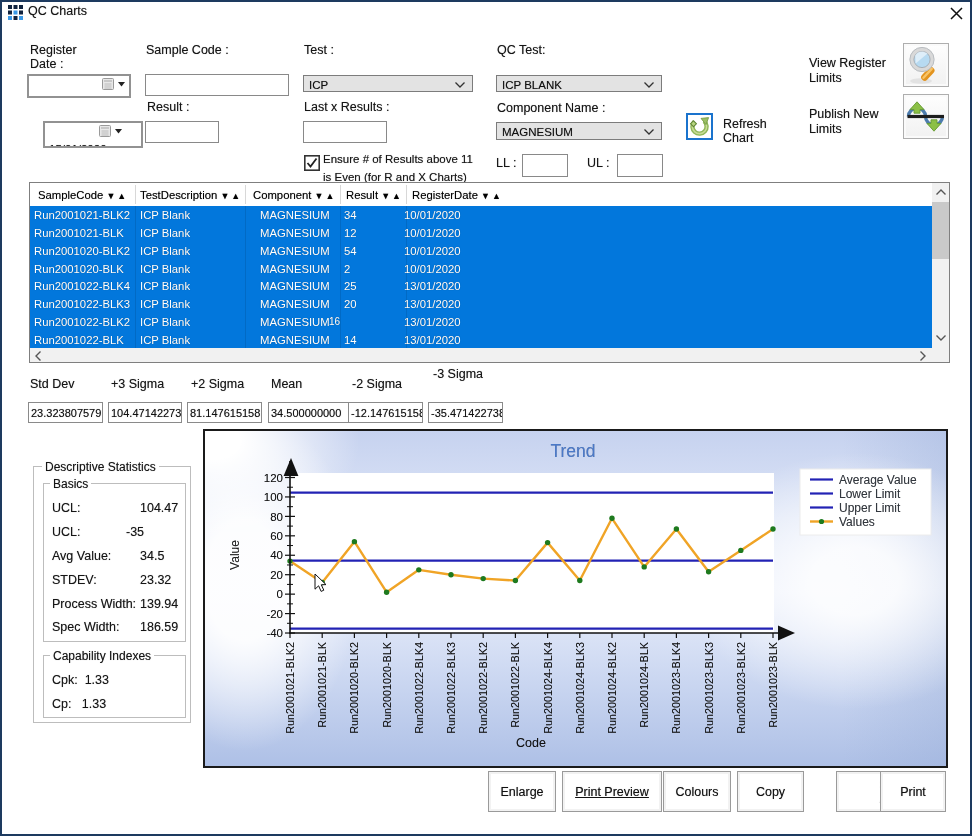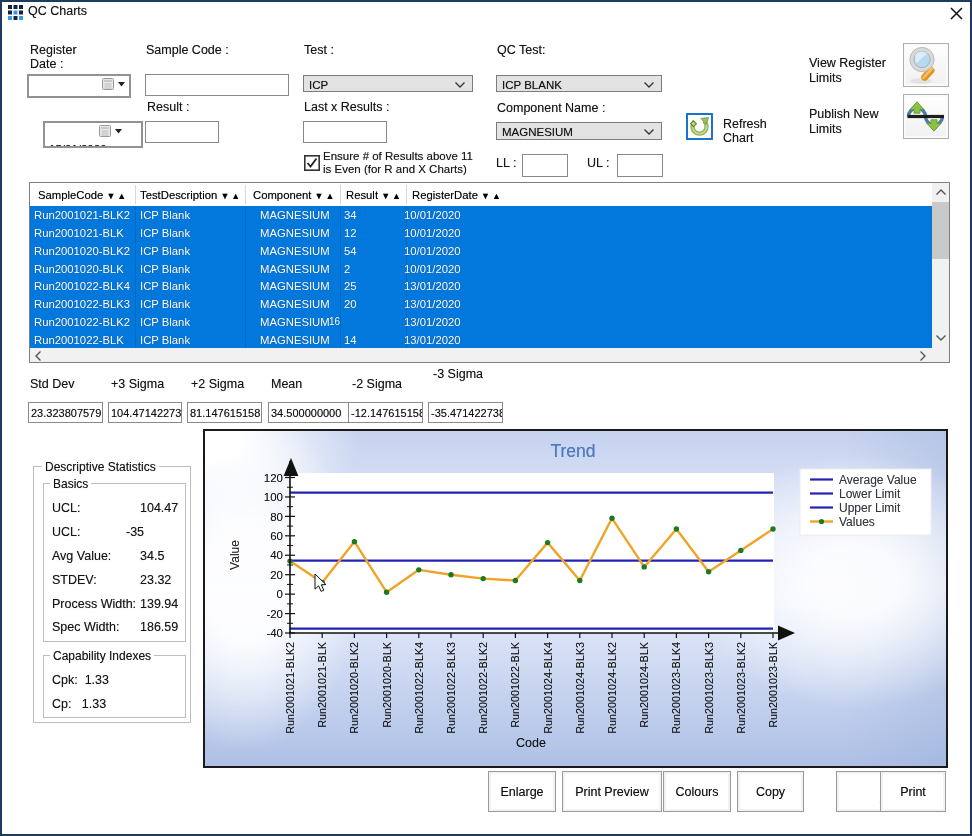--- a/index.html
+++ b/index.html
@@ -87,21 +87,21 @@
 <div class="dd" style="left:496px;top:122px;width:166px;height:18px;">MAGNESIUM
   <svg width="10" height="6" viewBox="0 0 10 6">
       <path d="M0.5,0.5 L5,5 L9.5,0.5" fill="none" stroke="#333" stroke-width="1.3"></path>
     </svg>
 </div>
 
 <svg class="abs" style="left:304px;top:155px" width="16" height="16" viewBox="0 0 16 16">
   <rect x="0.8" y="0.8" width="14.4" height="14.4" fill="#fff" stroke="#333" stroke-width="1.6"></rect>
   <path d="M3.5,8 L6.5,11.5 L12.5,3.5" fill="none" stroke="#222" stroke-width="1.8"></path>
 </svg>
-<div class="lbl" style="left:323px;top:149.5px;font-size:11.5px;line-height:13px;">Ensure # of Results above 11
+<div class="lbl" style="left:323px;top:149.5px;font-size:11.5px;line-height:18px;">Ensure # of Results above 11
 is Even (for R and X Charts)</div>
 
 <div class="lbl" style="left:496px;top:157px;">LL :</div>
 <div class="tb" style="left:522px;top:154px;width:46px;height:23px;"></div>
 <div class="lbl" style="left:587px;top:157px;">UL :</div>
 <div class="tb" style="left:617px;top:154px;width:46px;height:23px;"></div>
 
 <div class="abs" style="left:686px;top:113px;width:27px;height:27px;border:2px solid #1a73cd;box-sizing:border-box;background:#fff;"></div>
 <svg class="abs" style="left:689px;top:116px" width="21" height="21" viewBox="0 0 21 21">
   <path d="M 5.2,5.8 A 7.1,7.1 0 1 0 15.2,5.2" fill="none" stroke="#8fb657" stroke-width="4.4"></path>
@@ -348,17 +348,17 @@
 <div class="lbl" style="left:52px;top:598px;">Process Width:</div>
 <div class="lbl" style="left:140px;top:598px;">139.94</div>
 <div class="lbl" style="left:52px;top:621px;">Spec Width:</div>
 <div class="lbl" style="left:140px;top:621px;">186.59</div>
 <div class="gbx" style="left:43px;top:655px;width:143px;height:63px;"></div>
 <div class="glg" style="left:50px;top:649px;">Capability Indexes</div>
 <div class="lbl" style="left:52px;top:674px;">Cpk:  1.33</div>
 <div class="lbl" style="left:52px;top:698px;">Cp:   1.33</div>
 
 <div class="btn" style="left:488px;width:68px;">Enlarge</div>
-<div class="btn" style="left:562px;width:100px;">Print Preview</div>
+<div class="btn" style="left:562px;width:100px;text-decoration:underline;">Print Preview</div>
 <div class="btn" style="left:663px;width:68px;">Colours</div>
 <div class="btn" style="left:737px;width:67px;">Copy</div>
 <div class="btn" style="left:836px;width:68px;padding-left:48px;">Save As</div>
 <div class="btn" style="left:880px;width:66px;">Print</div>
 
 </body></html>

